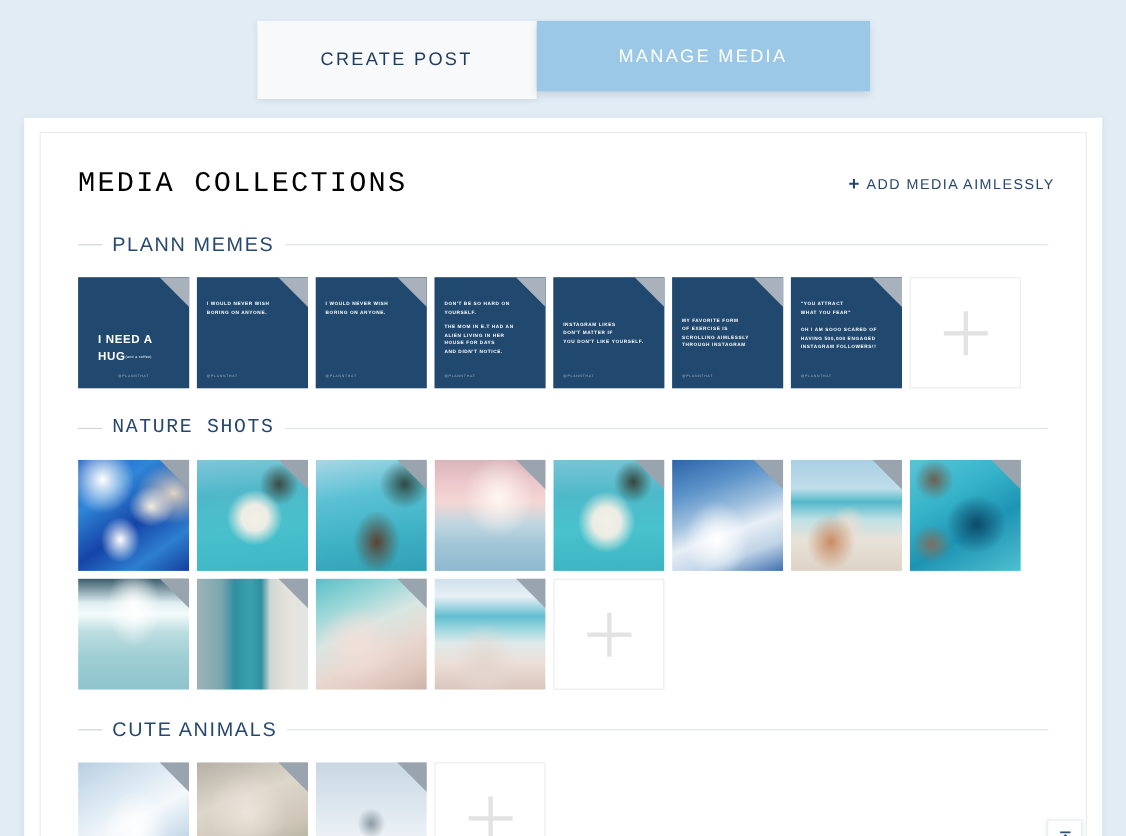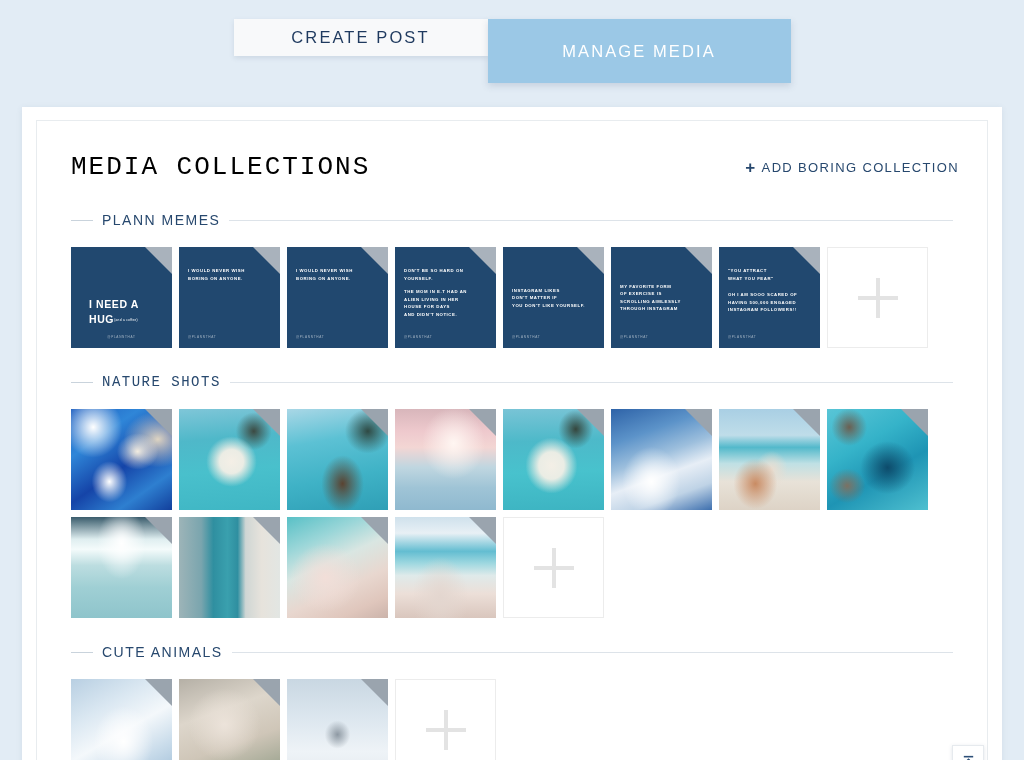--- a/index.html
+++ b/index.html
@@ -8,21 +8,21 @@
   body {
     width:1024px; height:760px;
     background:#e2ecf5;
     font-family:"Liberation Sans", sans-serif;
     overflow:hidden;
     position:relative;
   }
 
   
   .tabbar { position:absolute; top:19px; left:0; width:1024px; height:72px; display:flex; justify-content:center; align-items:flex-start; }
-  .tab { height:37px; display:flex; align-items:center; justify-content:center;
+  .tab { height:71px; display:flex; align-items:center; justify-content:center;
          font-size:16.5px; letter-spacing:2.1px; font-weight:400; cursor:pointer; }
   .tab-inactive { width:254px; background:#f8f9fa; color:#1f3a5f; box-shadow:0 2px 5px rgba(60,80,110,.13); }
   .tab-active { width:303px; height:64px; background:#9bc8e6; color:#ffffff; box-shadow:0 3px 7px rgba(60,80,110,.17); }
 
   
   .outer-card { position:absolute; left:22px; top:107px; width:980px; height:680px;
                 background:#ffffff; box-shadow:0 1px 6px rgba(80,100,130,.10); }
   .inner-card { position:absolute; left:14px; top:13px; width:952px; height:660px;
                 background:#ffffff; border:1px solid #e8ecef; overflow:hidden; }
 
@@ -32,21 +32,21 @@
   .page-title { font-size:26px; letter-spacing:2.0px; color:#000000; font-weight:400;font-family:Liberation Mono, monospace; }
   .add-collection { font-size:13px; letter-spacing:1.35px; color:#27486e; cursor:pointer;
                     display:flex; align-items:center; gap:5px; white-space:nowrap; }
   .add-collection .plus-g { font-size:17px; line-height:1; font-weight:700; position:relative; top:0px; }
 
   
   .sections { padding:0 0 0 0; margin-top:30px; }
   .section { padding:0 34px 0 34px; }
   .sec-head { display:flex; align-items:center; gap:9px; margin-bottom:19px; }
   .sec-dash { width:22px; height:1px; background:#c9d3dc; flex:0 0 auto; }
-  .sec-title { font-size:14px; letter-spacing:1.5px; color:#27486e; white-space:nowrap; }
+  .sec-title { font-size:18px; letter-spacing:1.5px; color:#27486e; white-space:nowrap; }
   .sec-rule { flex:1 1 auto; height:1px; background:#dde3e9; }
 
   .grid { display:flex; flex-wrap:wrap; gap:7px; }
 
   .tile { width:101px; height:101px; position:relative; overflow:hidden; cursor:pointer; flex:0 0 auto; }
   .tile .fold { position:absolute; top:0; right:0; width:0; height:0;
                 border-top:27px solid #a9b2bc; border-left:27px solid transparent; }
   .tile.photo .fold { border-top-color:#9aa4ae; }
 
   
@@ -87,21 +87,21 @@
   <div class="tab tab-active">MANAGE MEDIA</div>
 </div>
 
 <div class="outer-card">
   <div class="inner-card">
 
     <div class="card-head">
       <div class="page-title">MEDIA COLLECTIONS</div>
       <div class="add-collection">
         <span class="plus-g">+</span>
-        <span>ADD BORING COLLECTION</span>
+        <span>ADD MEDIA AIMLESSLY</span>
       </div>
     </div>
 
     <div class="sections" id="sections-root">
         <div class="section" style="margin-bottom: 26px;">
           <div class="sec-head">
             <span class="sec-dash"></span>
             <span class="sec-title">PLANN MEMES</span>
             <span class="sec-rule"></span>
           </div>

